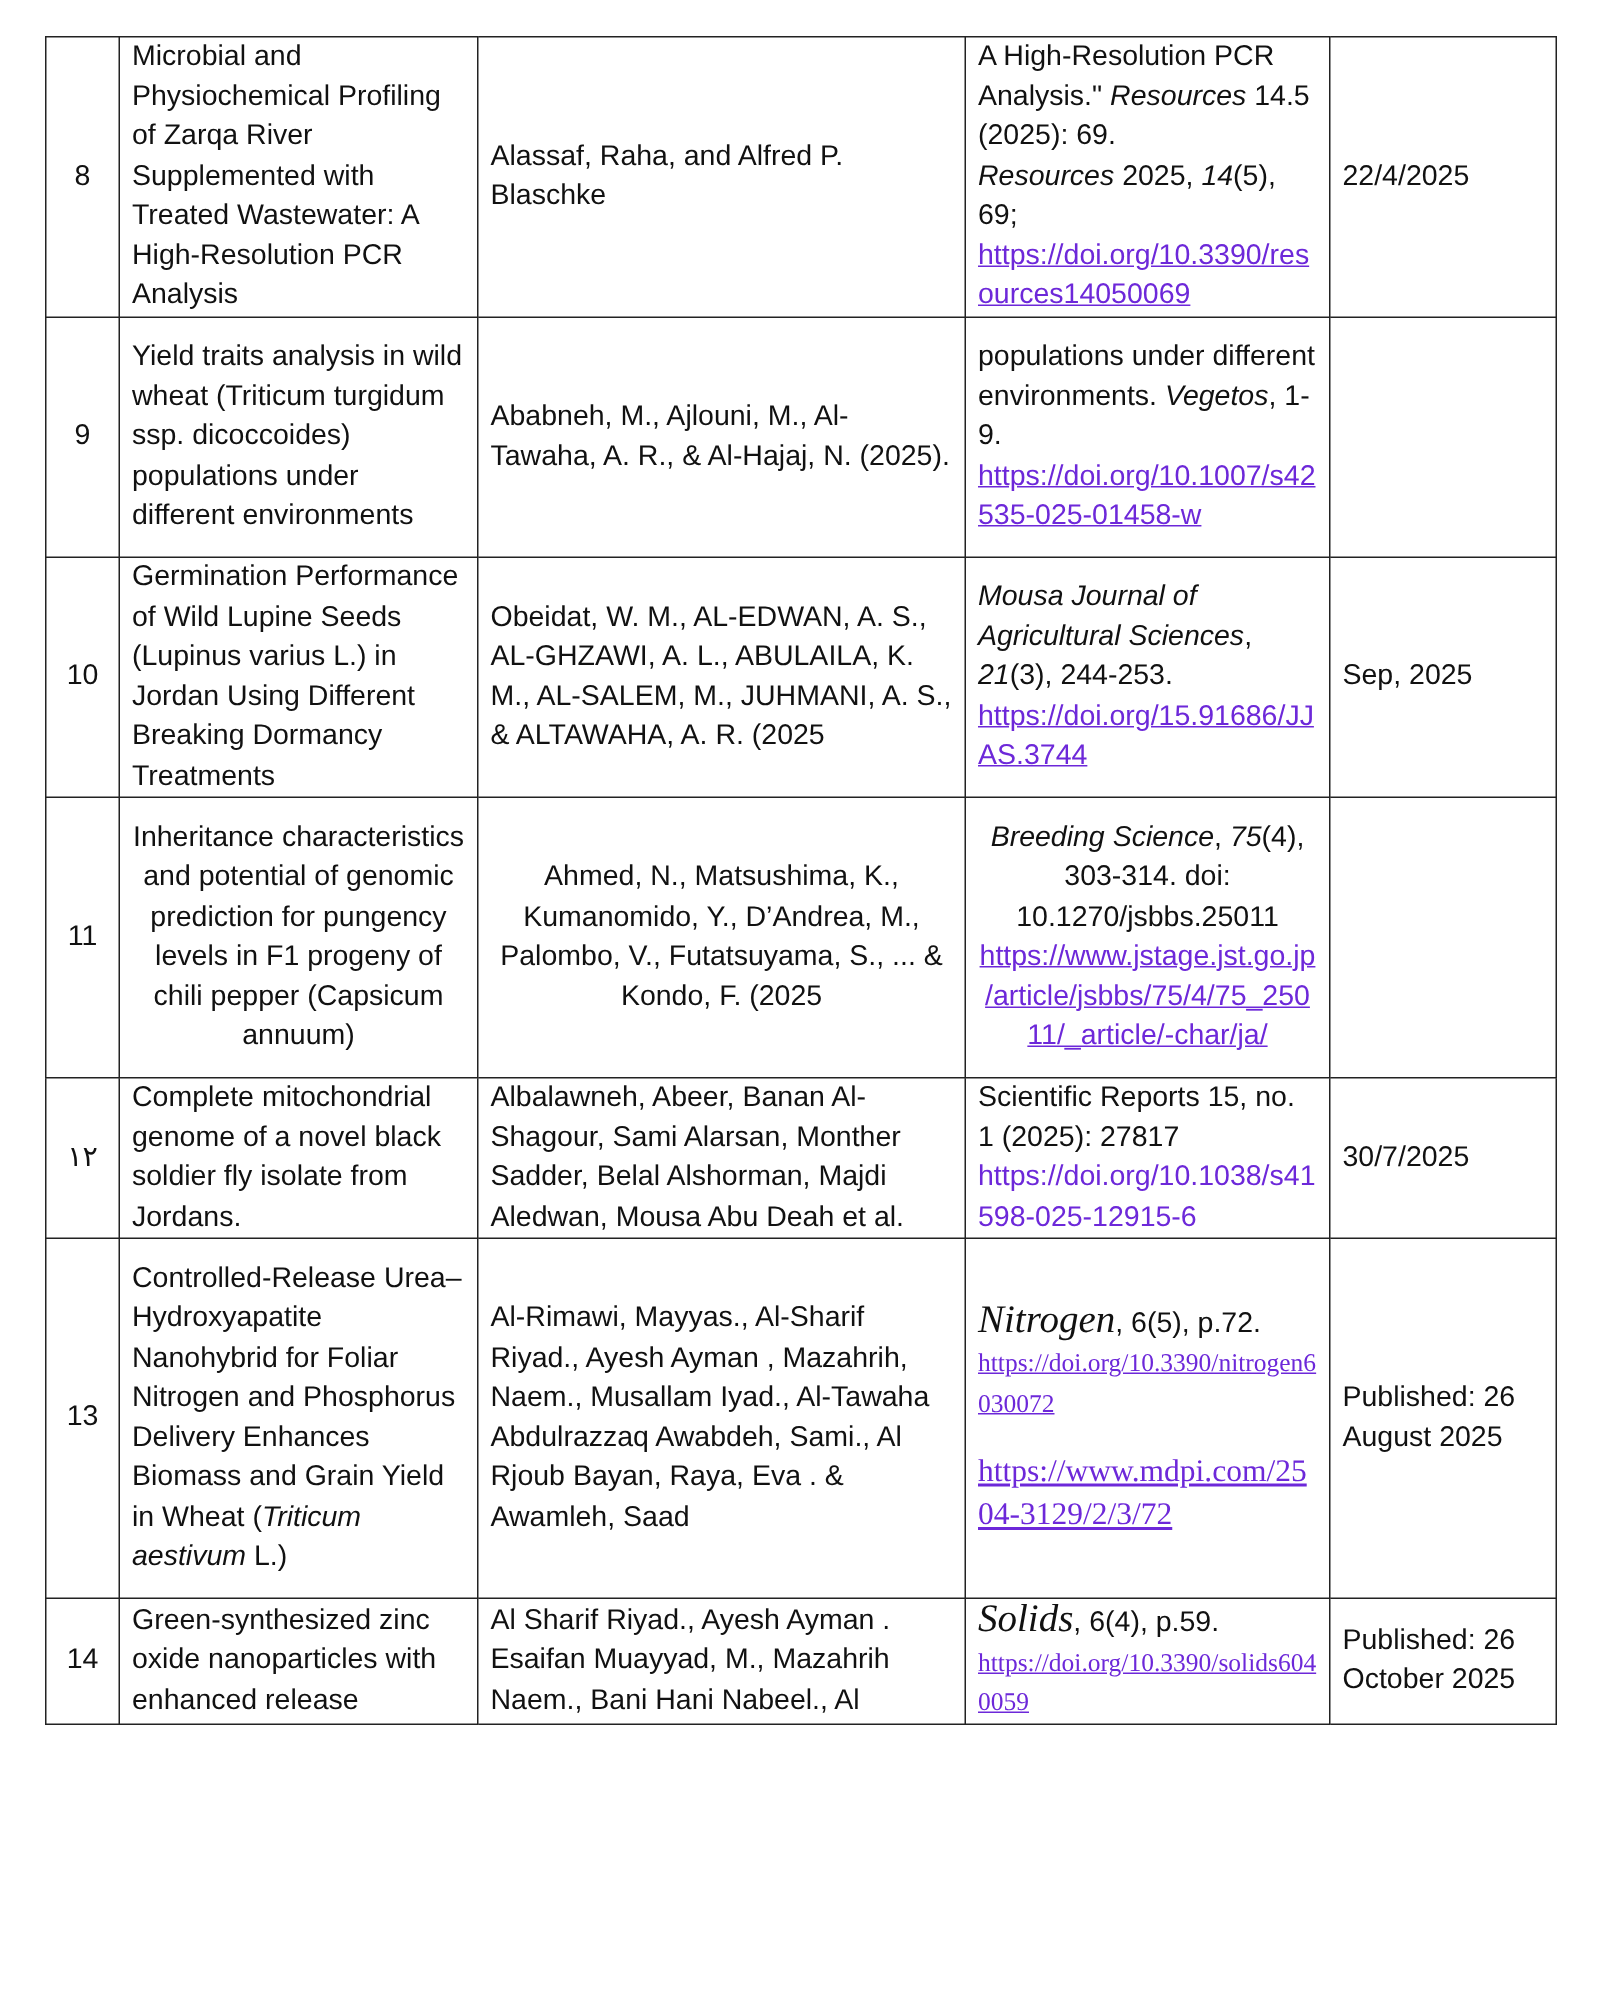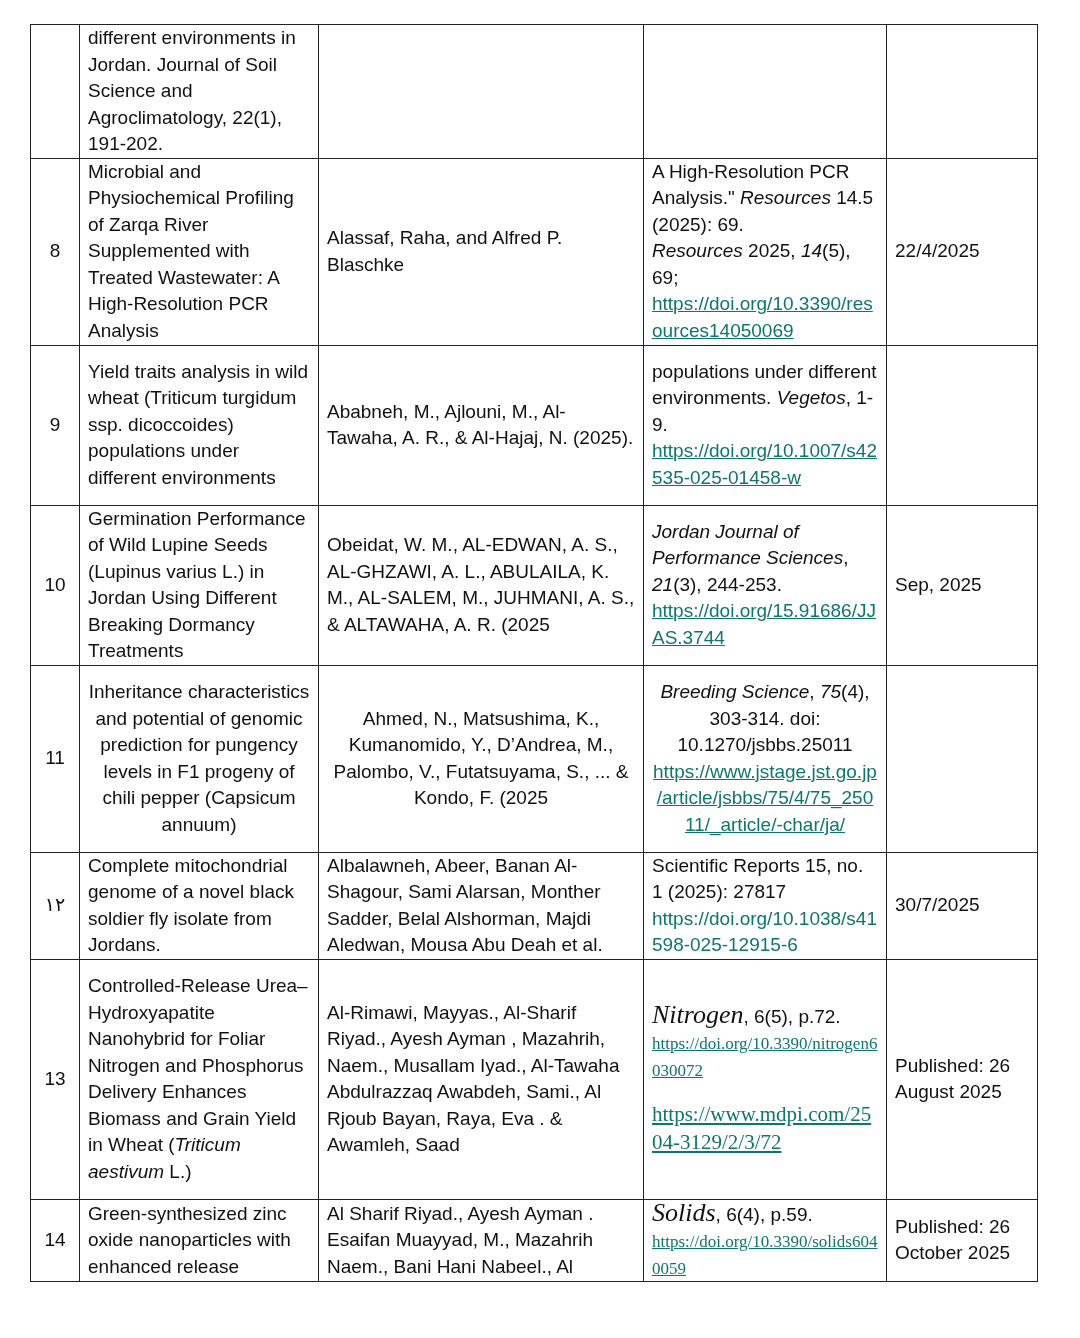--- a/index.html
+++ b/index.html
@@ -17,47 +17,40 @@
   tr.r8 td { height: 186px; }
   tr.r9 td { height: 159px; }
   tr.r10 td { height: 159px; }
   tr.r11 td { height: 186px; text-align: center; }
   tr.r12 td { height: 105px; }
   tr.r13 td { height: 239px; }
   tr.r14 td { height: 80px; }
   .i { font-style: italic; }
   .u { text-decoration: underline; }
   .small { font-size: 15px; line-height: 22px; }
-  .lnk { color: #0f766e; }
+  .lnk { color: #6d28d9; }
   .ital-link { }
   .serif-link { font-family: "Liberation Serif", "DejaVu Serif", serif; font-size: 17px; line-height: 22px; text-decoration: underline; }
   .serif-big { font-family: "Liberation Serif", "DejaVu Serif", serif; font-size: 21px; line-height: 26px; text-decoration: underline; }
   .j-serif { font-family: "Liberation Serif", "DejaVu Serif", serif; font-style: italic; font-size: 26px; }
   .gap { display:block; height: 18px; }
 </style>
 </head>
 <body>
 
 <table class="refs">
   <colgroup>
     <col class="c-no">
       <col class="c-title">
       <col class="c-auth">
       <col class="c-journal">
       <col class="c-date">
   </colgroup>
   <tbody>
 
-    <tr class="r0">
-      <td class="no"></td>
-      <td>different environments in Jordan. Journal of Soil Science and Agroclimatology, 22(1), 191-202.</td>
-      <td></td>
-      <td></td>
-      <td></td>
-    </tr>
 
     <tr class="r8">
       <td class="no">8</td>
       <td>Microbial and Physiochemical Profiling of Zarqa River Supplemented with Treated Wastewater: A High-Resolution PCR Analysis</td>
       <td>Alassaf, Raha, and Alfred P. Blaschke</td>
       <td><span> A High-Resolution PCR Analysis." </span><span class="i">Resources</span><span> 14.5 (2025): 69.</span><br><span class="i">Resources</span><span> 2025, </span><span class="i">14</span><span>(5), 69; </span><a class="lnk u">https://doi.org/10.3390/resources14050069</a></td>
       <td>22/4/2025</td>
     </tr>
 
     <tr class="r9">
@@ -65,21 +58,21 @@
       <td>Yield traits analysis in wild wheat (Triticum turgidum ssp. dicoccoides) populations under different environments</td>
       <td>Ababneh, M., Ajlouni, M., Al-Tawaha, A. R., &amp; Al-Hajaj, N. (2025).</td>
       <td><span> populations under different environments. </span><span class="i">Vegetos</span><span>, 1-9.</span><br><a class="lnk u">https://doi.org/10.1007/s42535-025-01458-w</a></td>
       <td></td>
     </tr>
 
     <tr class="r10">
       <td class="no">10</td>
       <td>Germination Performance of Wild Lupine Seeds (Lupinus varius L.) in Jordan Using Different Breaking Dormancy Treatments</td>
       <td>Obeidat, W. M., AL-EDWAN, A. S., AL-GHZAWI, A. L., ABULAILA, K. M., AL-SALEM, M., JUHMANI, A. S., &amp; ALTAWAHA, A. R. (2025</td>
-      <td><span class="i">Jordan Journal of Performance Sciences</span><span>, </span><span class="i">21</span><span>(3), 244-253.</span> <a class="lnk u">https://doi.org/15.91686/JJAS.3744</a></td>
+      <td><span class="i">Mousa Journal of Agricultural Sciences</span><span>, </span><span class="i">21</span><span>(3), 244-253.</span> <a class="lnk u">https://doi.org/15.91686/JJAS.3744</a></td>
       <td>Sep, 2025</td>
     </tr>
 
     <tr class="r11">
       <td class="no">11</td>
       <td>Inheritance characteristics and potential of genomic prediction for pungency levels in F1 progeny of chili pepper (Capsicum annuum)</td>
       <td>Ahmed, N., Matsushima, K., Kumanomido, Y., D’Andrea, M., Palombo, V., Futatsuyama, S., ... &amp; Kondo, F. (2025</td>
       <td><span class="i">Breeding Science</span><span>, </span><span class="i">75</span><span>(4), 303-314. doi: 10.1270/jsbbs.25011</span> <a class="lnk u">https://www.jstage.jst.go.jp/article/jsbbs/75/4/75_25011/_article/-char/ja/</a></td>
       <td></td>
     </tr>

